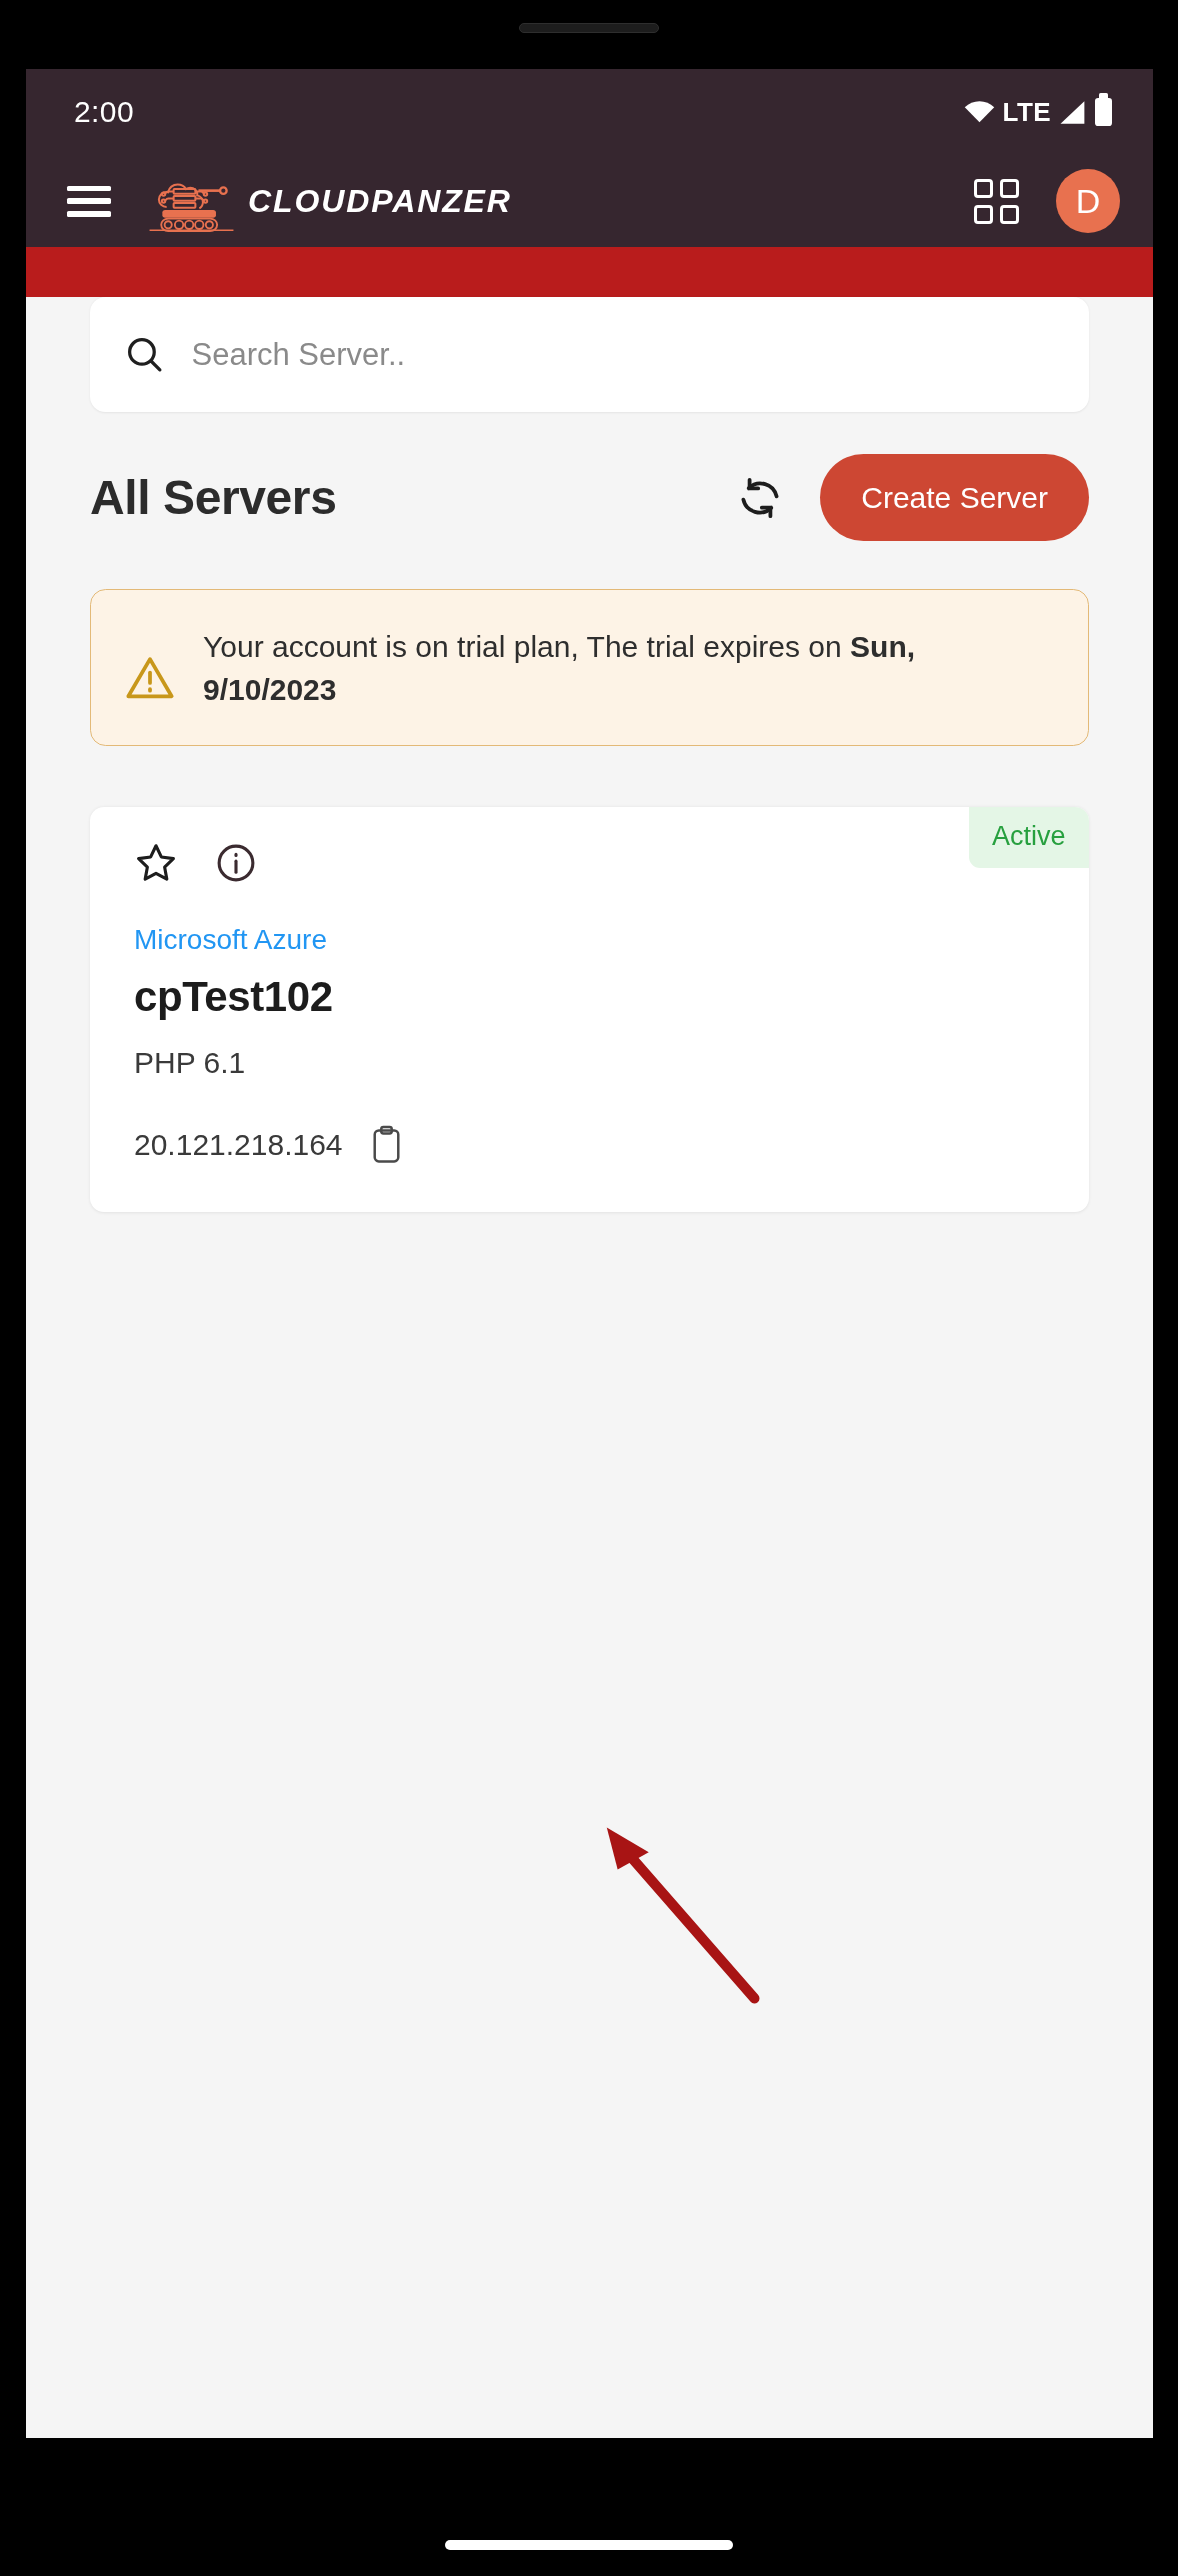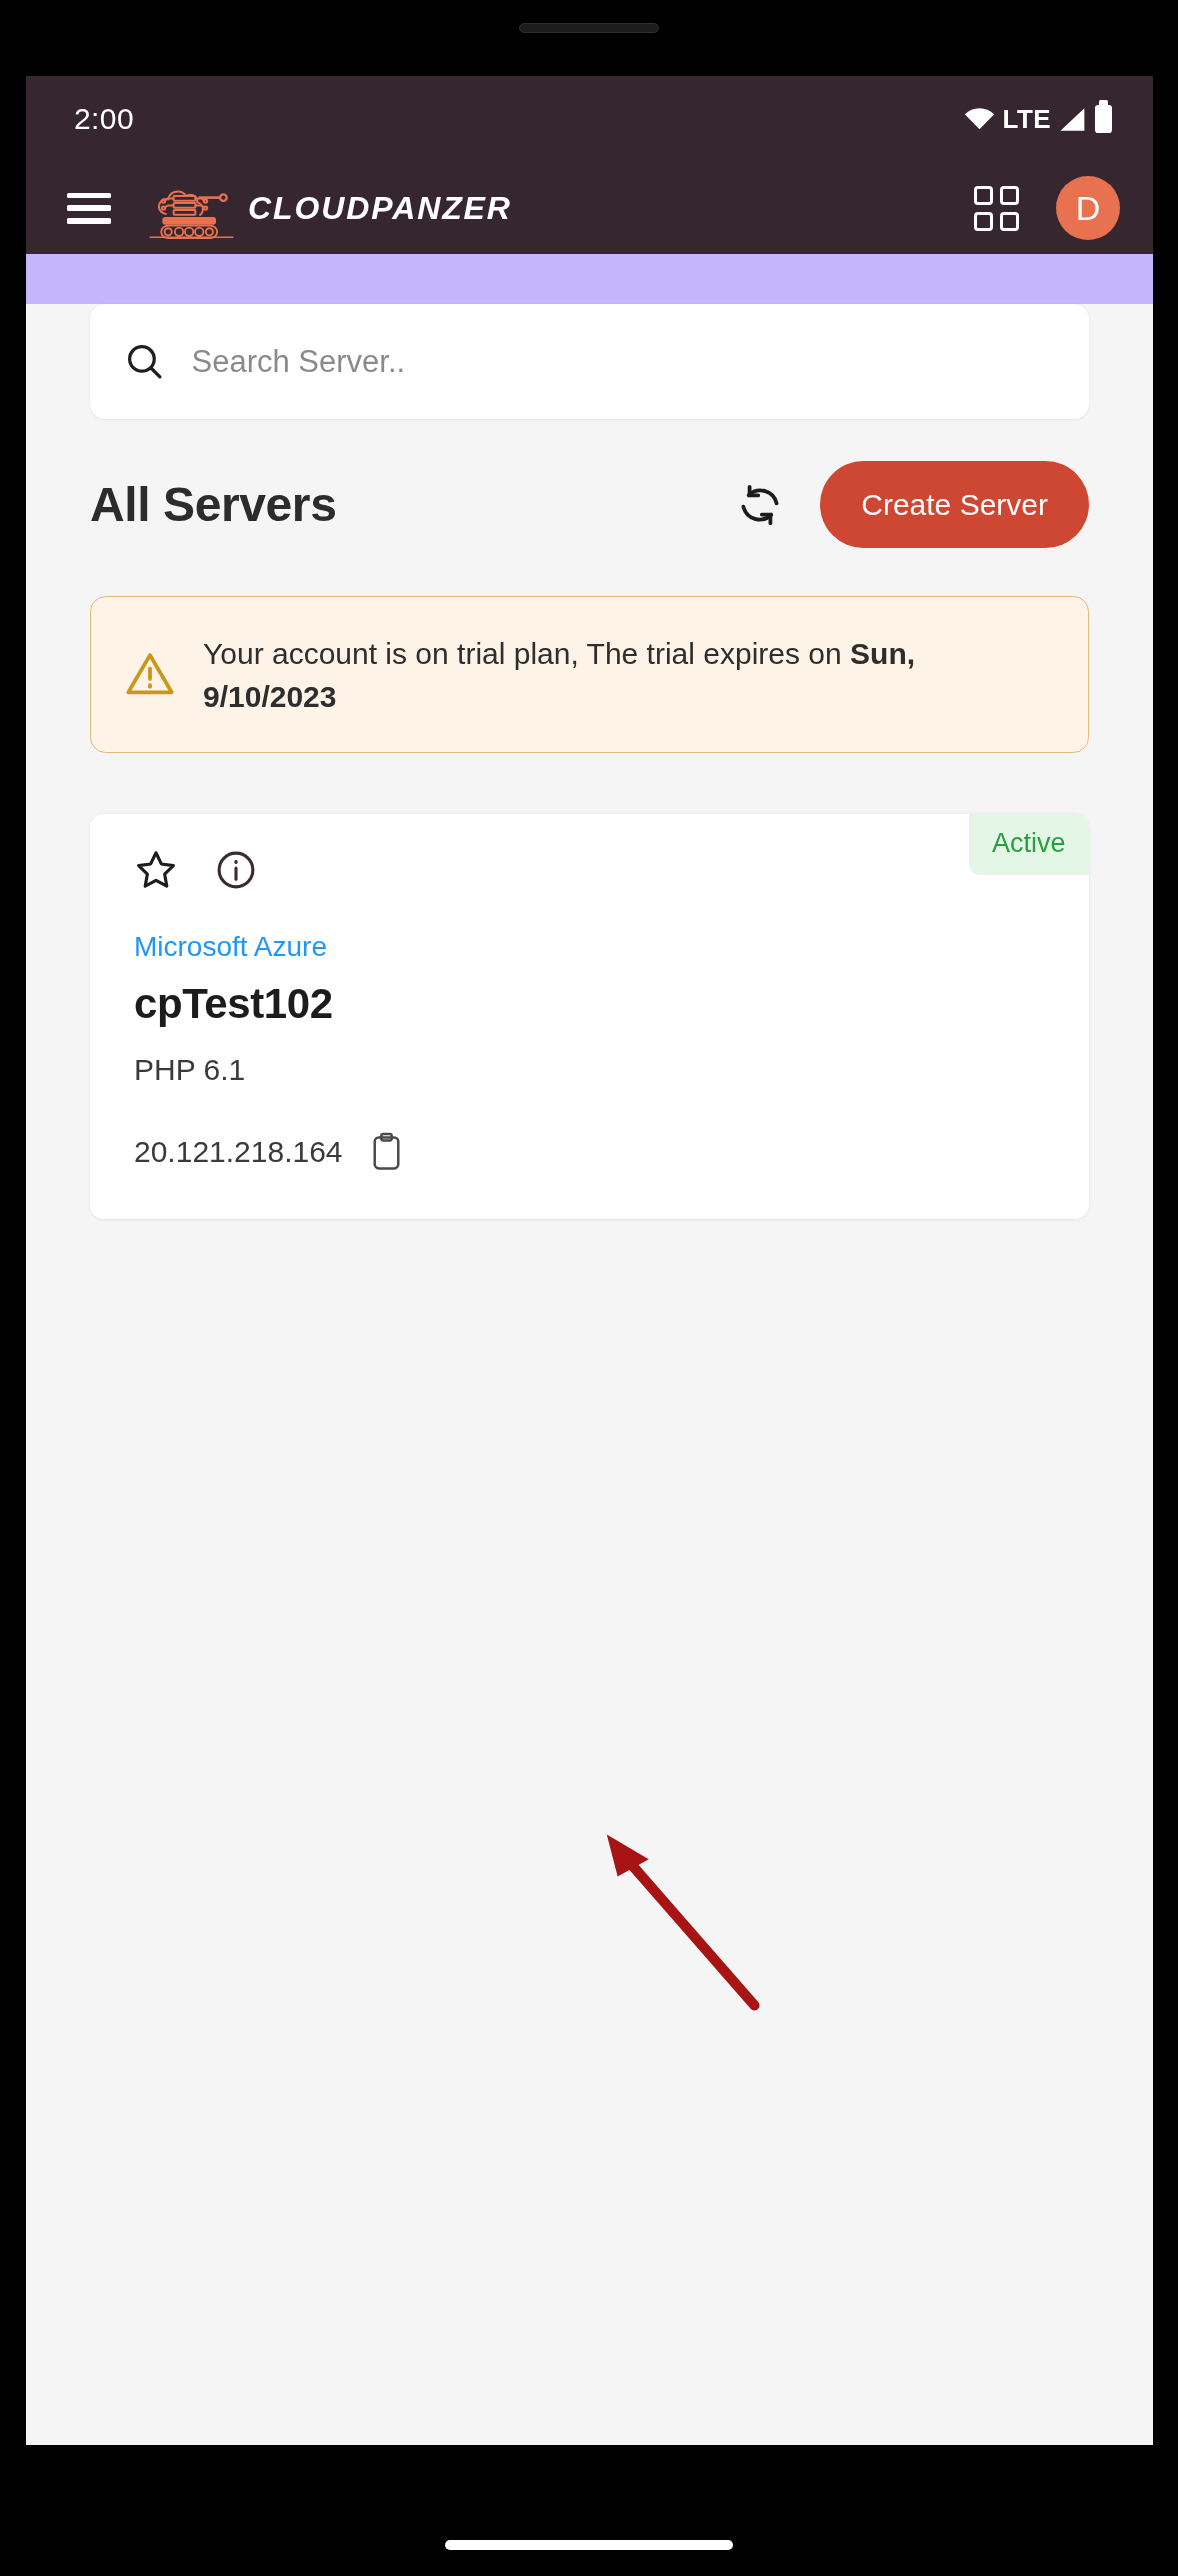--- a/index.html
+++ b/index.html
@@ -14,23 +14,23 @@
   #device {
     position:absolute; inset:0;
     background:#000;
   }
   #notch {
     position:absolute; top:23.4px; left:50%; transform:translateX(-50%);
     width:140px; height:9.4px; border-radius:6.2px;
     background:#1d1d1d; border:0.8px solid #2e2e2e;
   }
   #screen {
-    position:absolute; top:76px; left:26px;
+    position:absolute; top:69px; left:26px;
     width:1127px; height:2369px;
-    background:#c4b5fd;
+    background:#b91c1c;
     overflow:hidden;
   }
 
   
   #statusbar {
     height:86px; background:#36262f;
     display:flex; align-items:center; justify-content:space-between;
     padding:0 41px 0 48px;
   }
   #clock { color:#fff; font-size:30px; letter-spacing:0.4px; }
@@ -98,21 +98,21 @@
     font-size:31px; font-family:inherit; color:#3a3a3a; flex:1;
   }
   #search-input::placeholder { color:#8a8a8a; }
 
   
   #trial {
     margin:48px 64px 0 64px;
     background:#fdf3e6; border:1.6px solid #e3b977; border-radius:15.6px;
     padding:36px 34px 34px 34px;
   }
-  #trial-row { display:flex; gap:28px; align-items:flex-start; }
+  #trial-row { display:flex; gap:28px; align-items:center; }
   #warn-icon { width:50px; height:47px; flex:none; margin-top:17px; }
   #trial-text { font-size:30px; line-height:1.42; color:#2e2e2e; }
   #trial-text b { font-weight:bold; }
   #trial-action { display:flex; justify-content:flex-end; margin-top:26.5px; }
   #check-plans-btn {
     background:#c8971b; color:#fff; border:none;
     font-size:30px; font-family:inherit;
     padding:0 39px; height:81px; border-radius:41px; cursor:pointer;
   }
 

